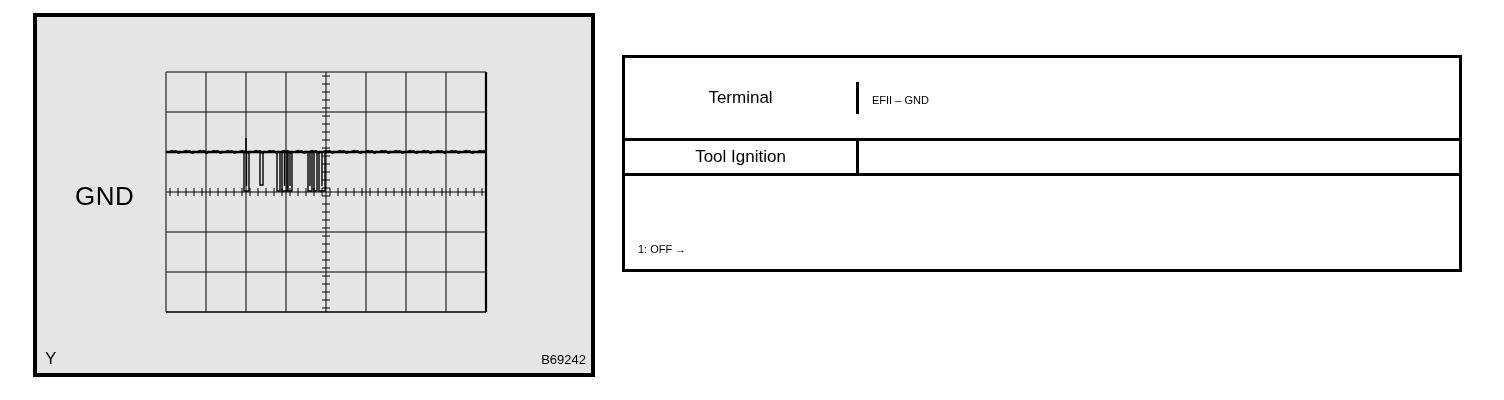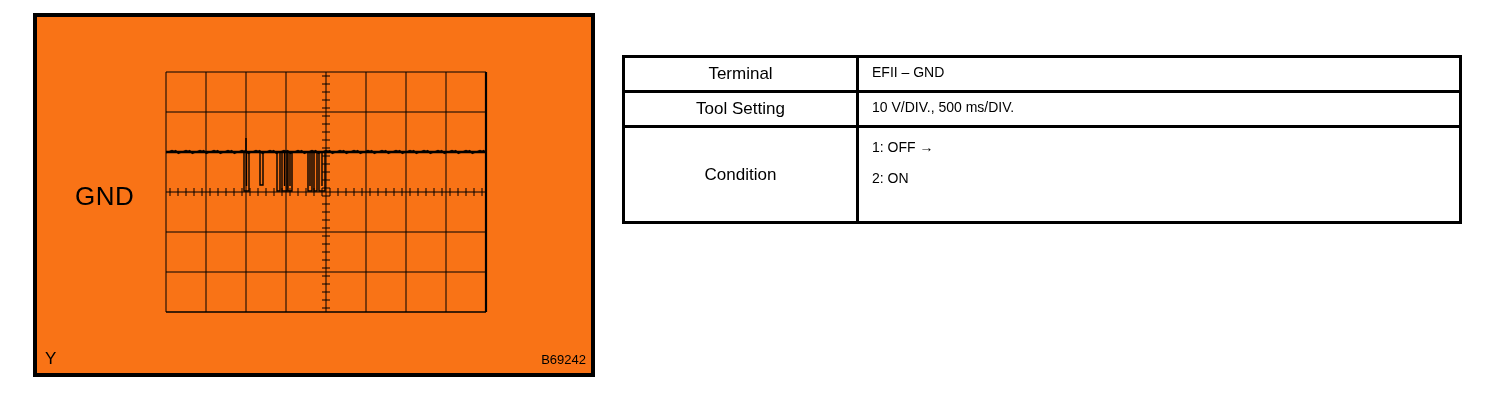--- a/index.html
+++ b/index.html
@@ -21,21 +21,21 @@
 
   
   .scope-box {
     position: absolute;
     left: 33px;
     top: 13px;
     width: 562px;
     height: 364px;
     border: 4px solid #000000;
     box-sizing: border-box;
-    background: #f97316;
+    background: #e5e5e5;
   }
   .scope-grid {
     position: absolute;
     left: 128px;
     top: 54px;
     width: 324px;
     height: 244px;
   }
   .gnd-label {
     position: absolute;
@@ -84,26 +84,26 @@
     display: flex;
     align-items: center;
     justify-content: center;
     font-size: 17px;
     text-align: center;
   }
   .t-value {
     flex: 1 1 auto;
     display: flex;
     flex-direction: column;
-    justify-content: flex-start;
+    justify-content: flex-end;
     padding: 4px 10px 4px 13px;
-    font-size: 14px;
+    font-size: 11px;
     box-sizing: border-box;
   }
-  .row-short { min-height: 32px; }
+  .row-short { min-height: 32px; margin-top: 24px; }
   .row-tall  { min-height: 93px; }
   .t-line { line-height: 31px; white-space: pre; }
   .row-short .t-line { line-height: 20px; }
 </style>
 </head>
 <body>
 
 <div class="stage">
 
   <div class="scope-box">
@@ -212,27 +212,22 @@
   </div>
 
   <div class="settings-table">
     <div class="t-row row-short">
       <div class="t-label">Terminal</div>
       <div class="t-value">
         <div class="t-line">EFII – GND</div>
       </div>
     </div>
     <div class="t-row row-short">
-      <div class="t-label">Tool Setting</div>
-      <div class="t-value">
-        <div class="t-line">10 V/DIV., 500 ms/DIV.</div>
-      </div>
+      <div class="t-label">Tool Ignition</div>
     </div>
     <div class="t-row row-tall">
-      <div class="t-label">Condition</div>
       <div class="t-value">
         <div class="t-line">1: OFF →</div>
-        <div class="t-line">2: ON</div>
       </div>
     </div>
   </div>
 
 </div>
 
 </body></html>

